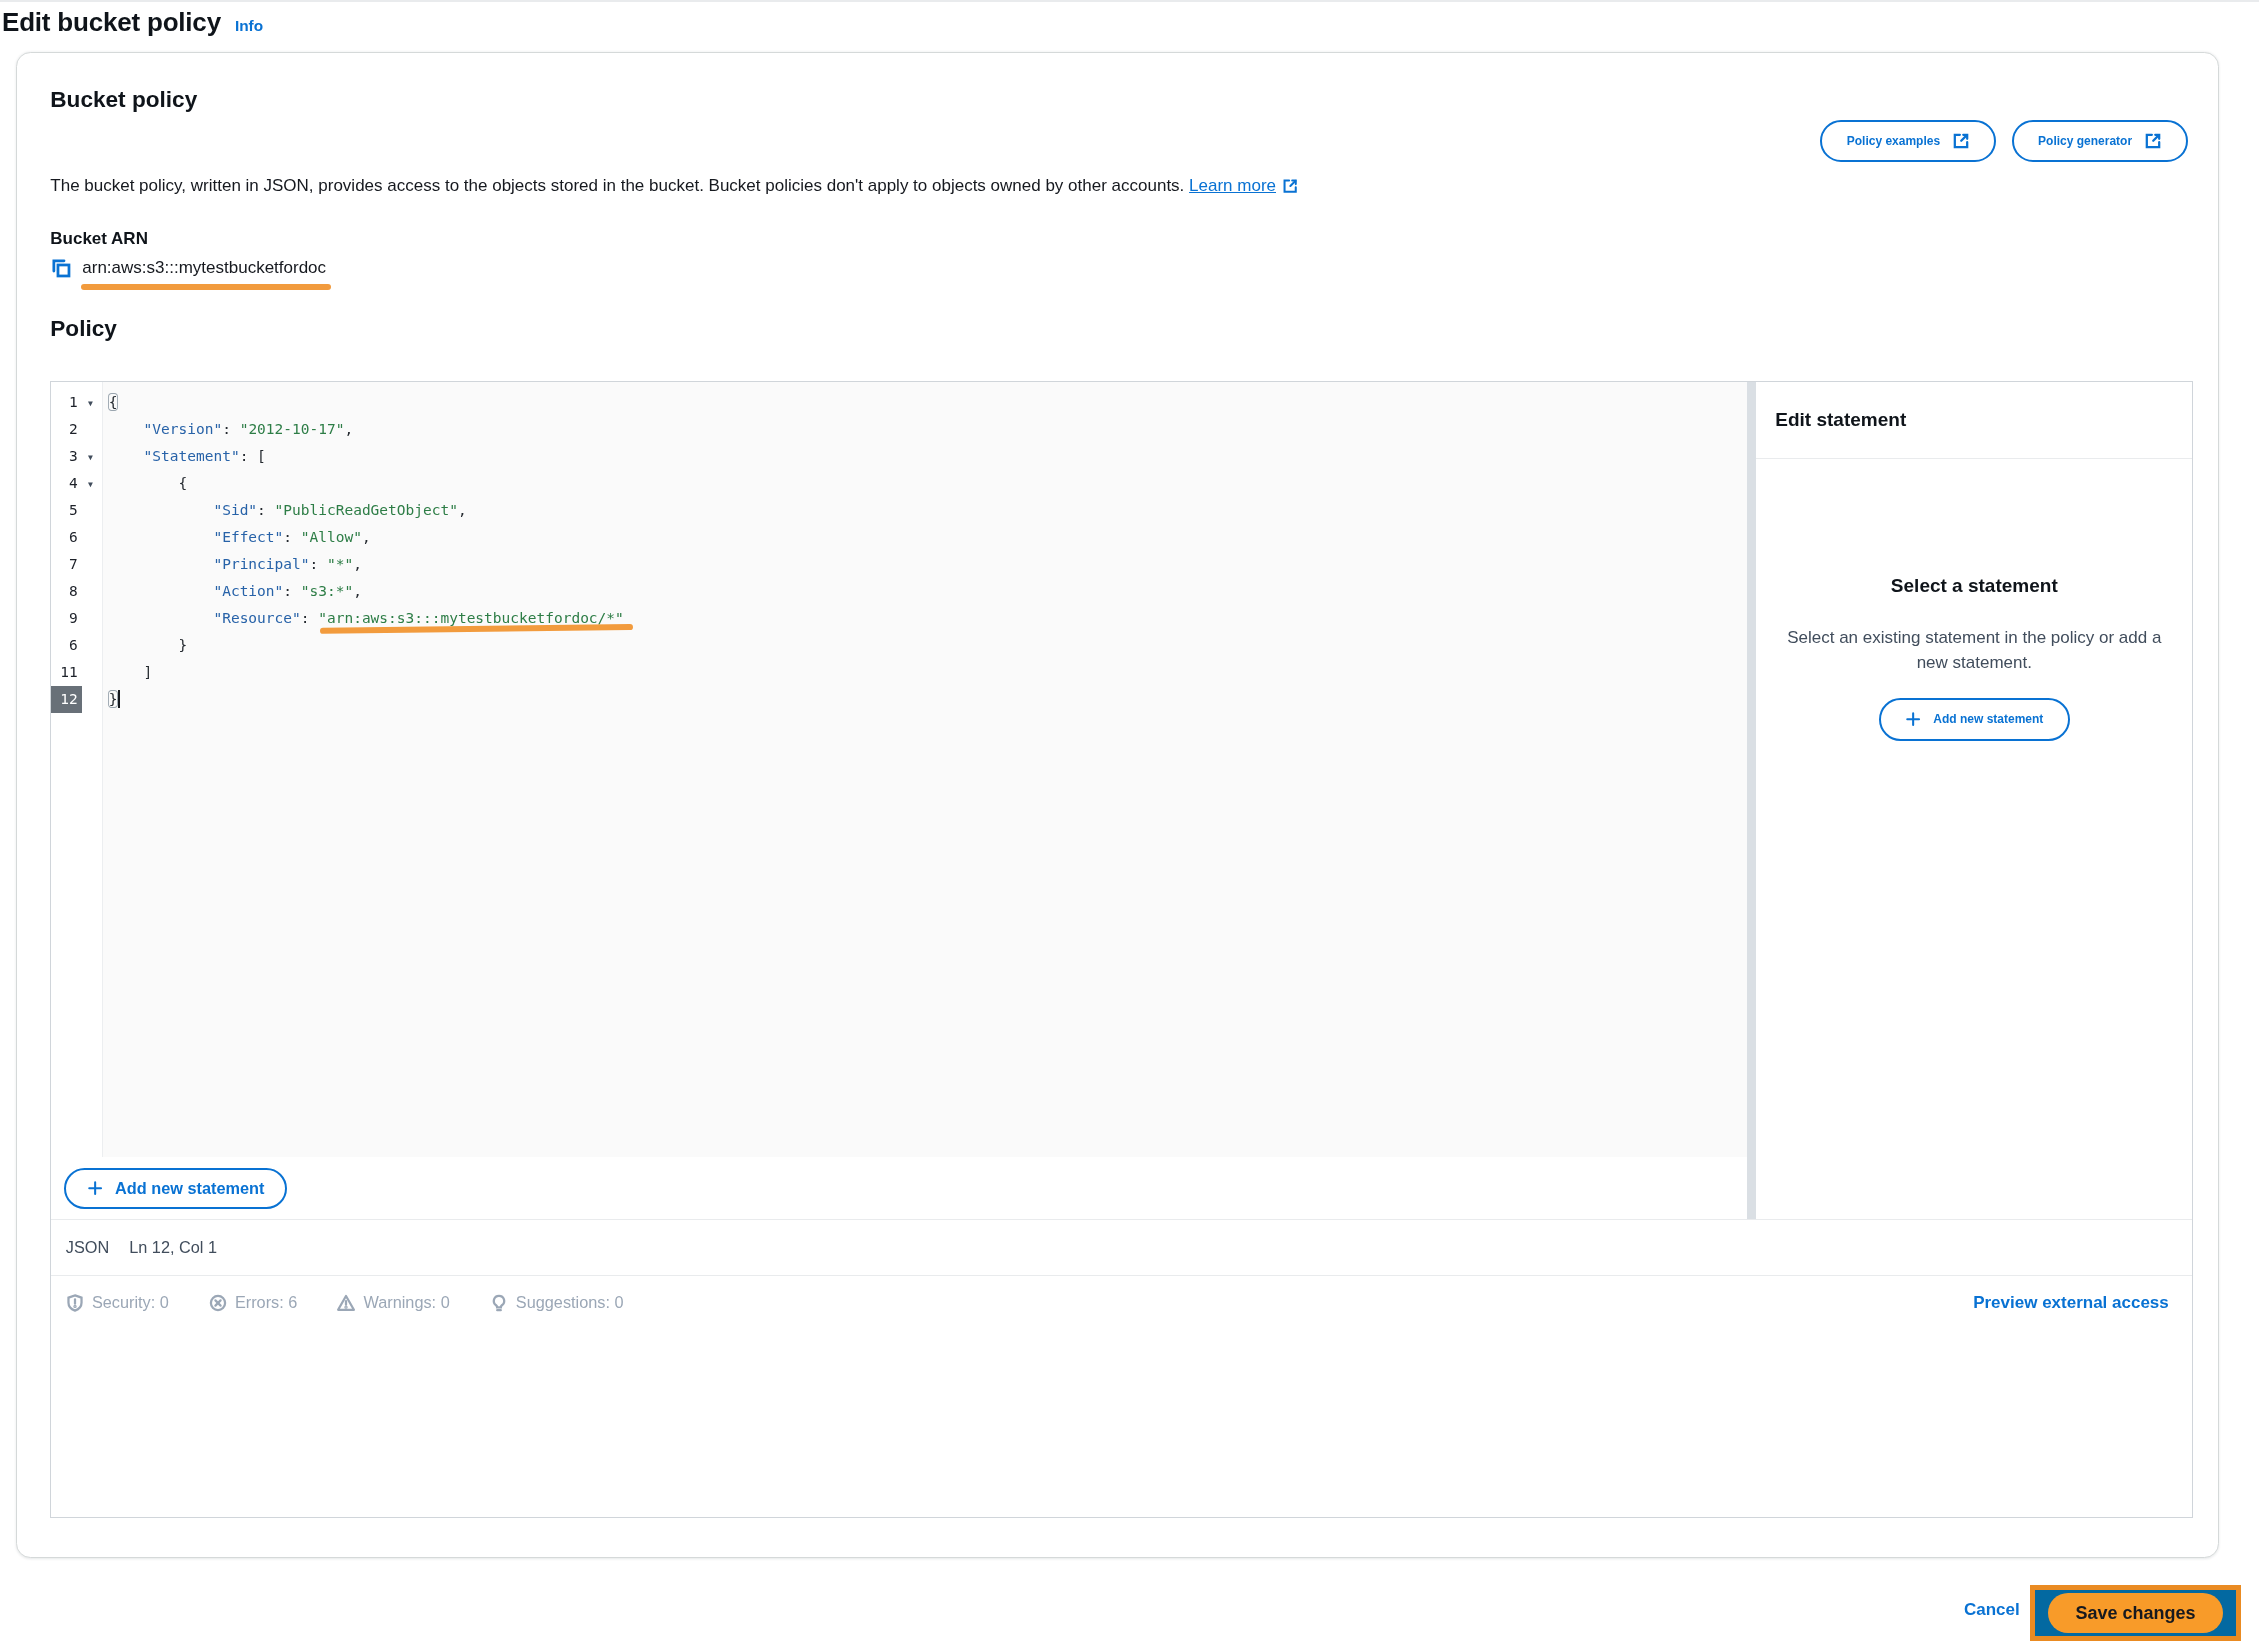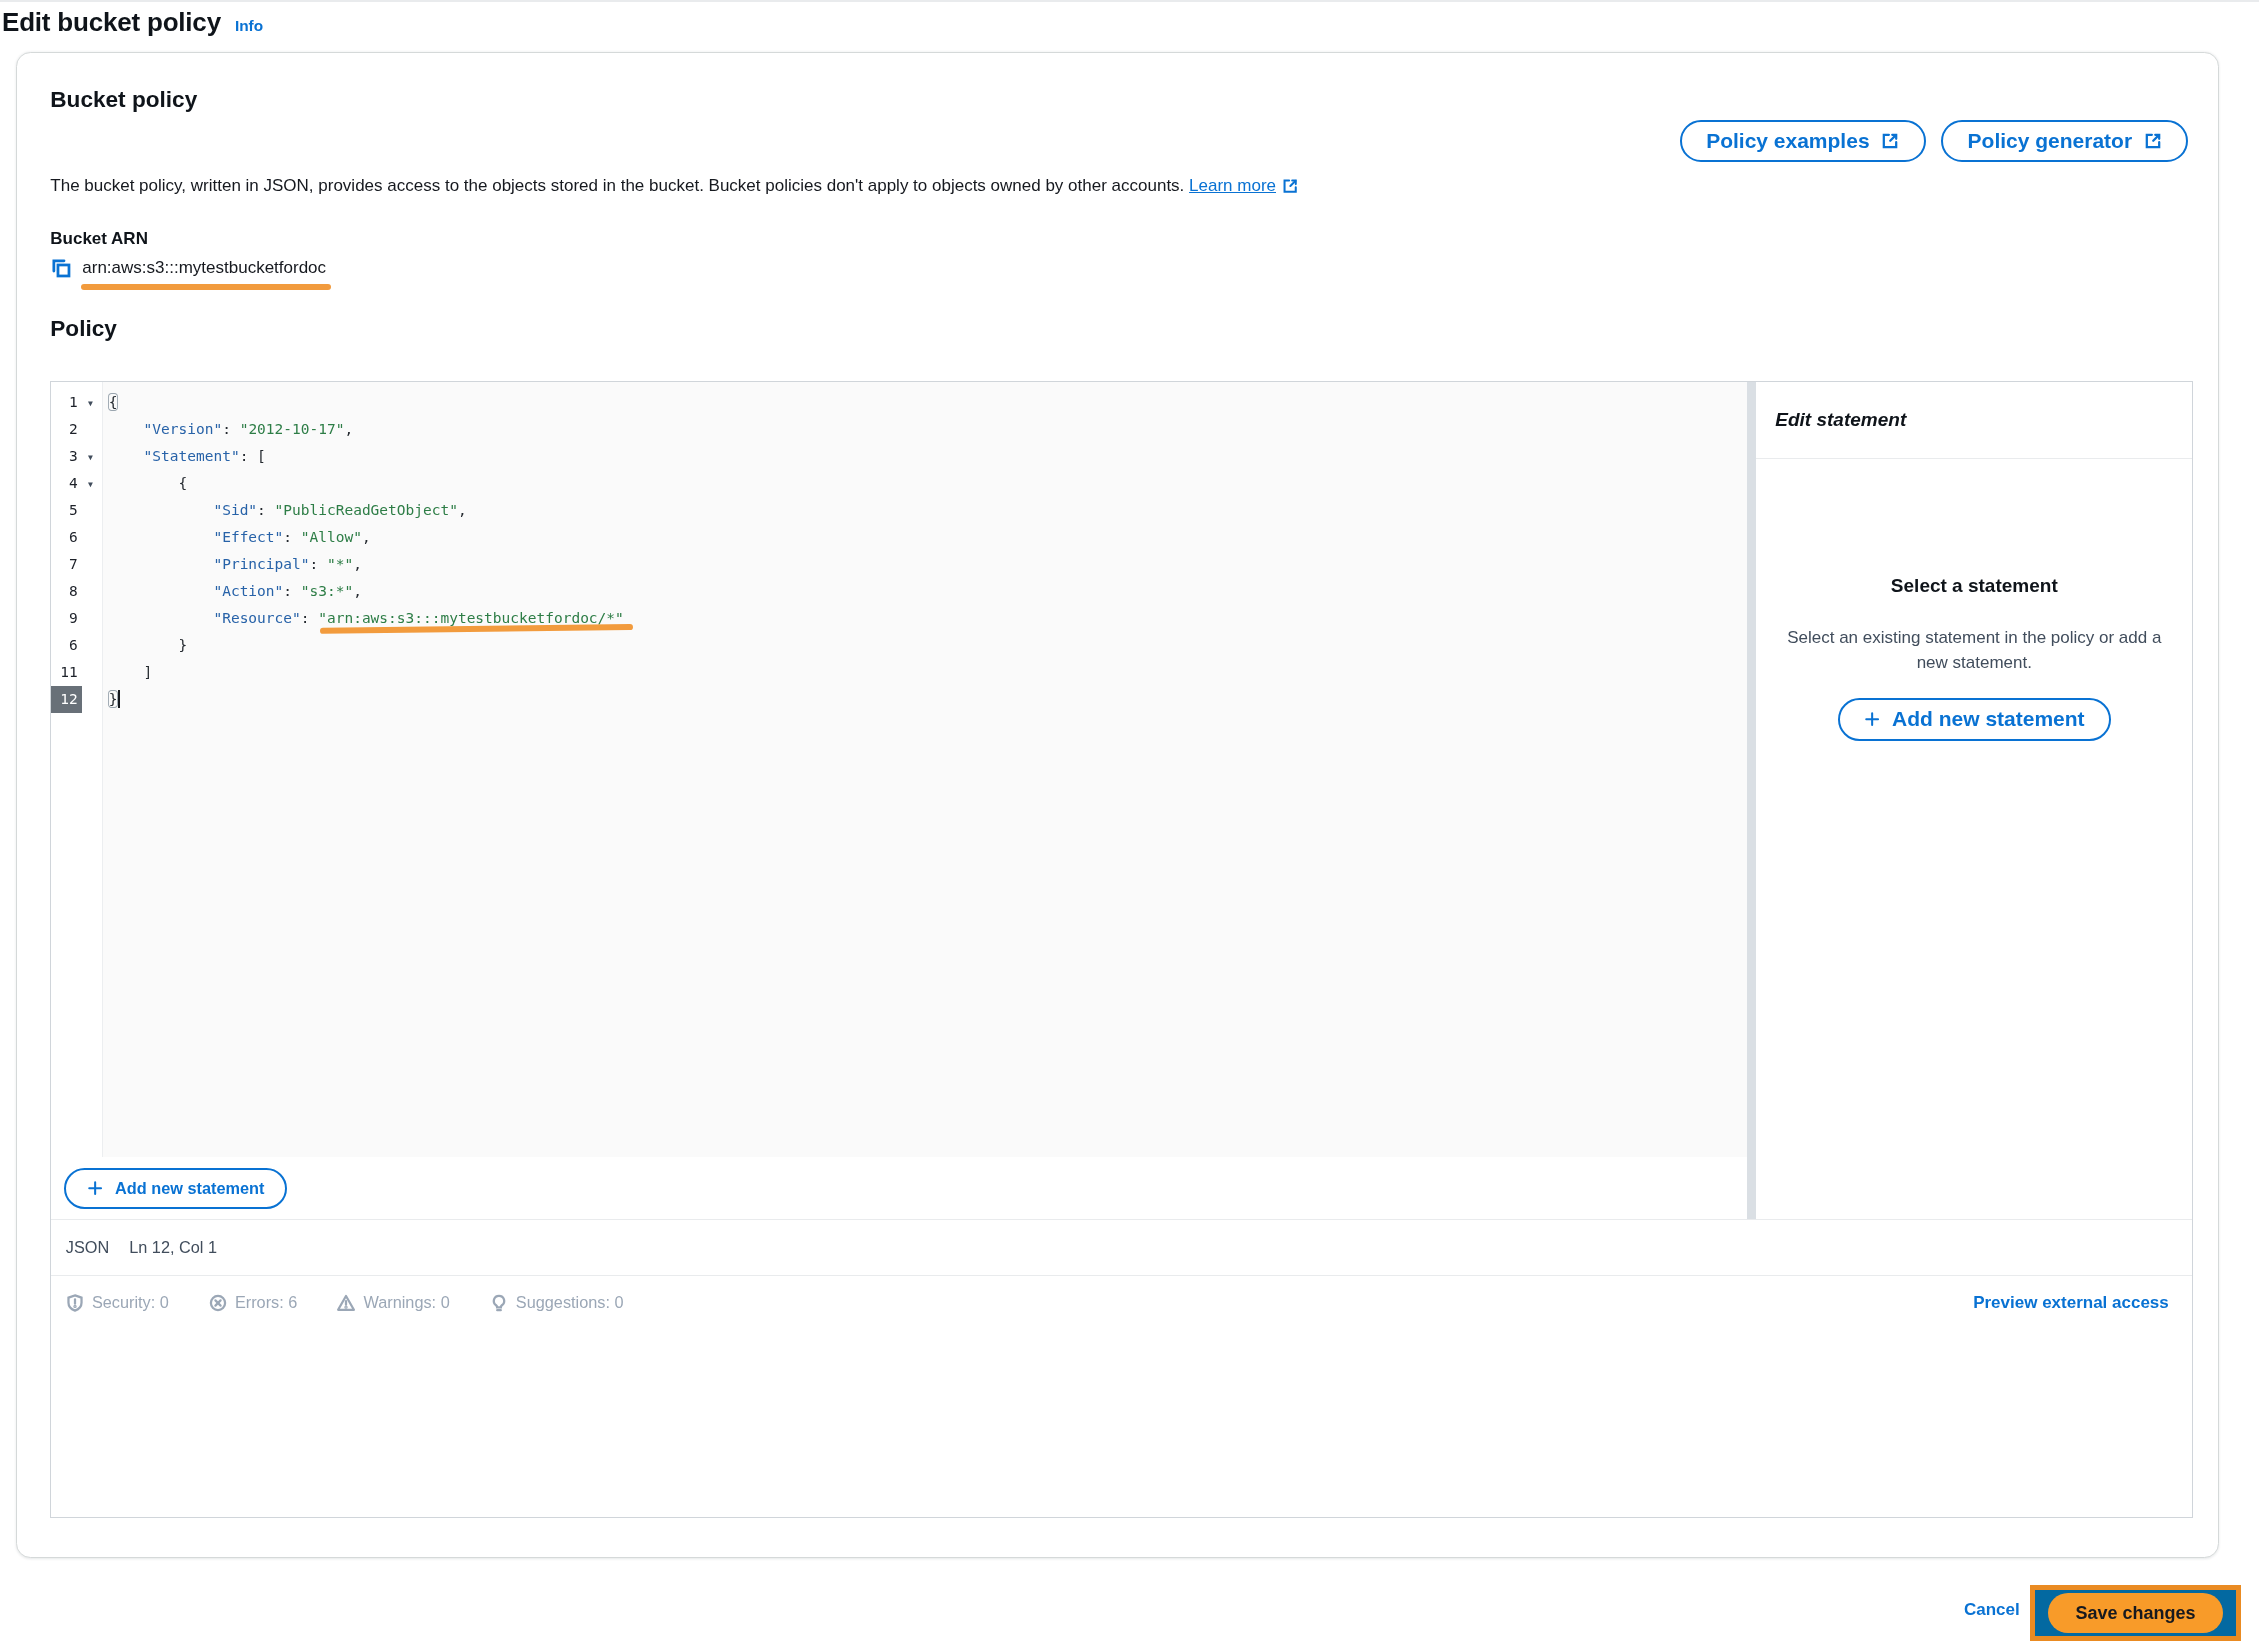--- a/index.html
+++ b/index.html
@@ -11,21 +11,21 @@
   
   .page-header{position:absolute;left:2px;top:7.2px;display:flex;align-items:baseline;gap:14px;text-align:right;}
   .page-title{font-size:26px;font-weight:bold;color:#0f141a;letter-spacing:-0.2px;}
   .info-link{font-size:15.4px;font-weight:bold;color:#0972d3;cursor:pointer;}
   
   .card{position:absolute;left:16.3px;top:52px;width:2203px;height:1506px;background:#fff;
     border:0.9px solid #d5d9d9;border-radius:14.5px;box-shadow:0 0.9px 2.7px rgba(0,28,36,.10);box-sizing:border-box;}
   .card-title{position:absolute;left:33px;top:34px;font-size:22.6px;font-weight:bold;color:#0f141a;}
   .card-actions{position:absolute;top:67px;right:30px;display:flex;gap:15.4px;}
   .btn-outline{display:inline-flex;align-items:center;gap:11.8px;height:42px;padding:0 24.4px;
-    border:2.7px solid #0972d3;border-radius:22.6px;color:#0972d3;font-size:21px;font-weight:bold;
+    border:2.7px solid #0972d3;border-radius:22.6px;color:#0972d3;font-size:12px;font-weight:bold;
     background:#fff;box-sizing:border-box;cursor:pointer;white-space:nowrap;}
   .btn-outline svg{flex:0 0 auto;}
   .description{position:absolute;left:33px;top:123px;font-size:17px;color:#16191f;}
   .learn-more{color:#0972d3;text-decoration:underline;cursor:pointer;display:inline-flex;align-items:center;gap:6.3px;}
   .arn-label{position:absolute;left:33px;top:176px;font-size:17px;font-weight:bold;color:#0f141a;}
   .arn-row{position:absolute;left:33px;top:204px;display:flex;align-items:center;gap:10px;font-size:17px;}
   .copy-btn{color:#0972d3;display:inline-flex;cursor:pointer;}
   .arn-text{position:relative;color:#16191f;}
   .arn-text::after{content:"";position:absolute;left:-1.8px;right:-5.4px;bottom:-11.8px;height:6.3px;border-radius:3.6px;background:#f29b3d;}
   .policy-label{position:absolute;left:33px;top:263px;font-size:22.6px;font-weight:bold;color:#0f141a;}
@@ -48,21 +48,21 @@
   .tok-b{box-shadow:0 0 0 0.9px #9aa5af;border-radius:2.7px;}
   .cursor-bar{display:inline-block;width:1.8px;height:18px;background:#16191f;margin-left:0.9px;vertical-align:-3.6px;}
   .code-underline{position:relative;}
   .code-underline::after{content:"";position:absolute;left:1.8px;right:-9px;bottom:-6.3px;height:6.3px;border-radius:3.6px;
     background:#f29b3d;transform:rotate(-0.7deg);}
   .add-row{height:62px;background:#fff;display:flex;align-items:center;padding-left:12.7px;box-sizing:border-box;}
   .btn-outline.small{height:41px;padding:0 21px;font-size:16.3px;}
   .vstrip{width:9px;background:#dadfe4;flex:0 0 auto;}
   .stmt-panel{flex:1;background:#fff;display:flex;flex-direction:column;}
   .stmt-header{height:77px;display:flex;align-items:center;padding-left:19px;font-size:19px;font-weight:bold;
-    color:#0f141a;border-bottom:0.9px solid #e9ebed;box-sizing:border-box;flex:0 0 auto;font-style:italic;}
+    color:#0f141a;border-bottom:0.9px solid #e9ebed;box-sizing:border-box;flex:0 0 auto;}
   .stmt-body{flex:1;display:flex;flex-direction:column;align-items:center;padding-top:116px;}
   .stmt-empty-title{font-size:19px;font-weight:bold;color:#0f141a;}
   .stmt-empty-text{margin-top:28px;font-size:17px;color:#414d5c;text-align:center;width:407px;line-height:25px;}
   .stmt-body .btn-outline{margin-top:22.6px;height:43px;}
   .status-row{height:56px;border-top:0.9px solid #e9ebed;display:flex;align-items:center;padding-left:14.5px;gap:20px;
     font-size:16.3px;color:#414d5c;box-sizing:border-box;flex:0 0 auto;}
   .checks-row{height:54px;border-top:0.9px solid #e9ebed;display:flex;align-items:center;padding:0 23.5px 0 14.5px;gap:40px;
     font-size:16.3px;color:#9ba7b6;box-sizing:border-box;flex:0 0 auto;}
   .check-item{display:flex;align-items:center;gap:8.1px;white-space:nowrap;}
   .preview-link{margin-left:auto;color:#0972d3;font-weight:bold;font-size:17px;cursor:pointer;}

